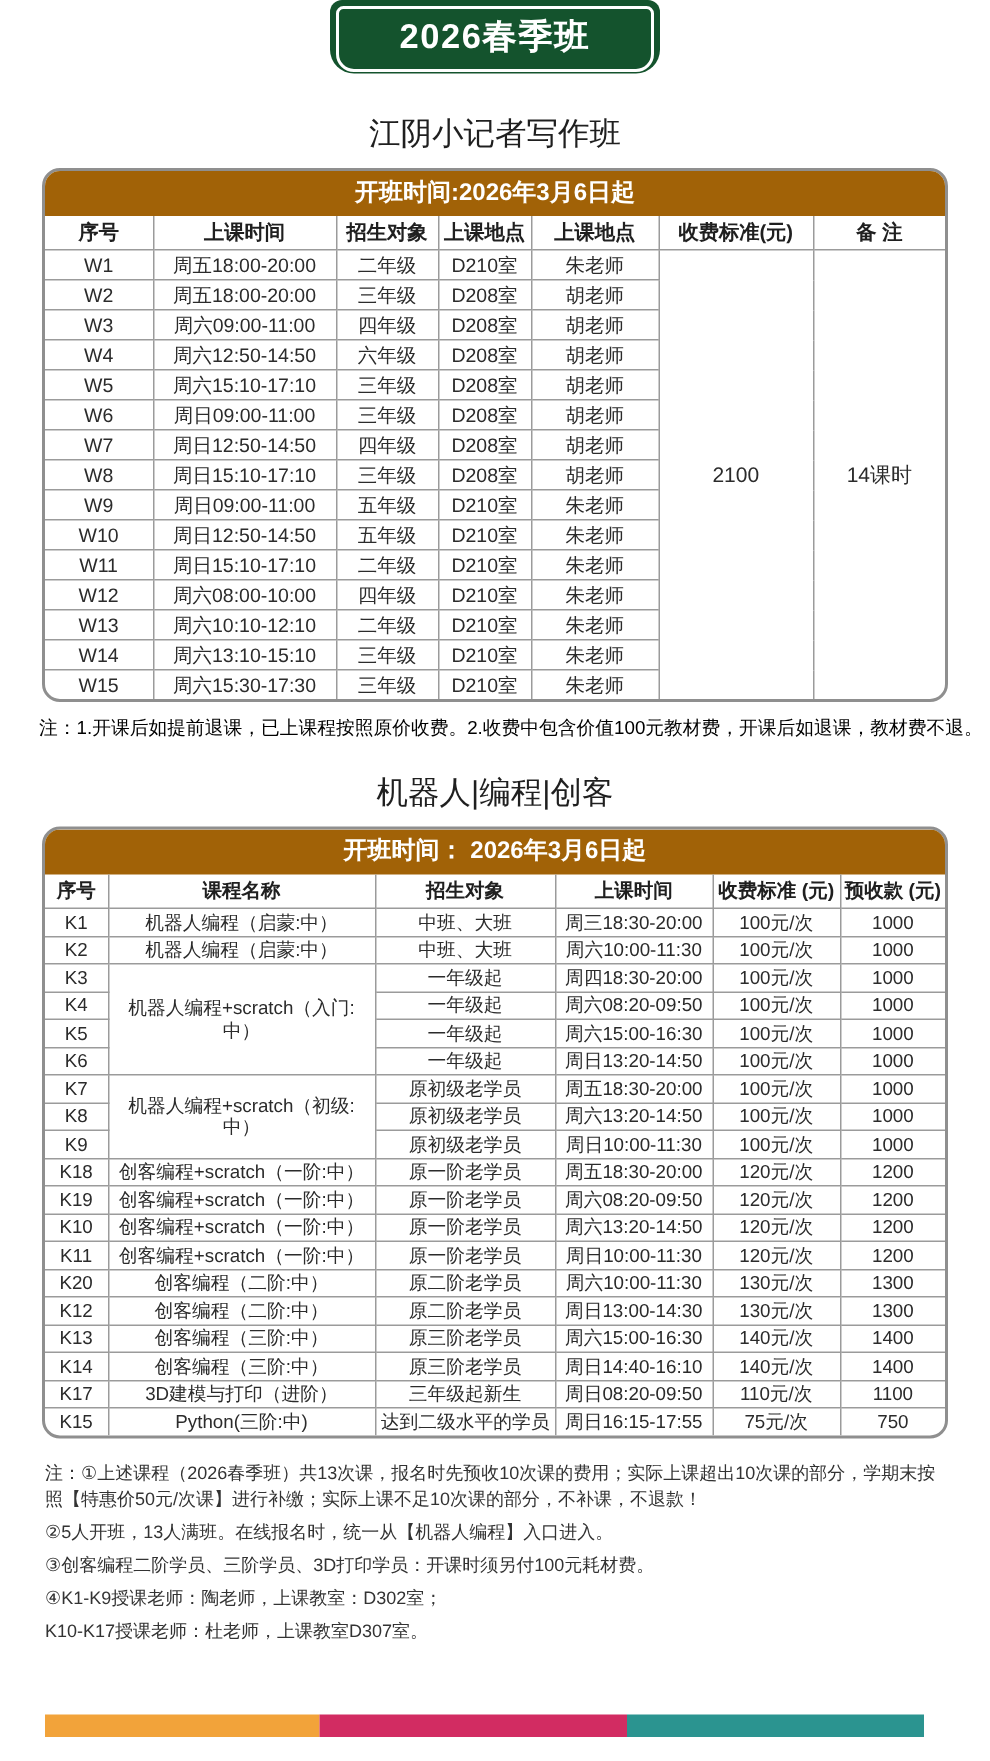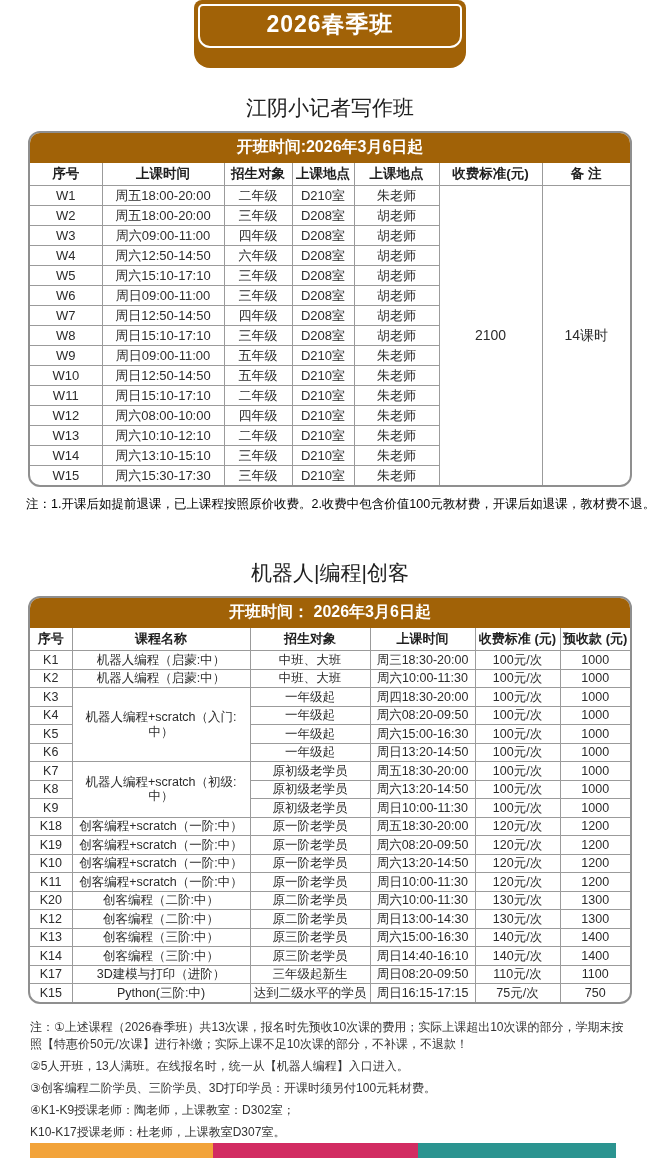--- a/index.html
+++ b/index.html
@@ -6,34 +6,34 @@
   body{
     width:660px;
     background:#ffffff;
     font-family:"Liberation Sans","DejaVu Sans",sans-serif;
     color:#2b2b2b;
   }
   .page{width:660px;height:1174px;position:relative;overflow:hidden;background:#fff;}
 
   
   .badge{
-    width:272px;margin:0 auto;background:#a16207;
-    border-radius:8px 8px 16px 16px;padding:4px 4px 20px;box-sizing:border-box;
+    width:220px;margin:0 auto;background:#14532d;
+    border-radius:8px 8px 16px 16px;padding:4px 4px 1px;box-sizing:border-box;
   }
   .badge-inner{
     border:2px solid #ffffff;border-radius:5px 5px 12px 12px;
     text-align:center;color:#ffffff;font-size:23px;font-weight:bold;
     padding:3px 0 6px;letter-spacing:1px;
   }
 
   .section-title{
     text-align:center;font-size:21px;font-weight:normal;color:#1f1f1f;
     margin:26px 0 9px;
   }
-  .section-title.second{margin-top:46px;}
+  .section-title.second{margin-top:20px;}
 
   .table-card{
     width:604px;margin:0 auto;border:2px solid #8f8f8f;border-radius:12px;
     overflow:hidden;box-sizing:border-box;background:#fff;
   }
   .band{
     background:#a16207;color:#ffffff;text-align:center;
     font-size:16px;font-weight:bold;padding:4px 0 5px;
   }
   table{width:100%;border-collapse:collapse;table-layout:fixed;border:hidden;}
@@ -372,21 +372,21 @@
             <td>3D建模与打印（进阶）</td>
             <td>三年级起新生</td>
             <td>周日08:20-09:50</td>
             <td>110元/次</td>
             <td>1100</td>
           </tr>
           <tr>
             <td>K15</td>
             <td>Python(三阶:中)</td>
             <td>达到二级水平的学员</td>
-            <td>周日16:15-17:15</td>
+            <td>周日16:15-17:55</td>
             <td>75元/次</td>
             <td>750</td>
           </tr>
         </tbody>
     </table>
   </div>
 
   <div class="notes-block">
       <p>注：①上述课程（2026春季班）共13次课，报名时先预收10次课的费用；实际上课超出10次课的部分，学期末按照【特惠价50元/次课】进行补缴；实际上课不足10次课的部分，不补课，不退款！</p>
       <p>②5人开班，13人满班。在线报名时，统一从【机器人编程】入口进入。</p>

